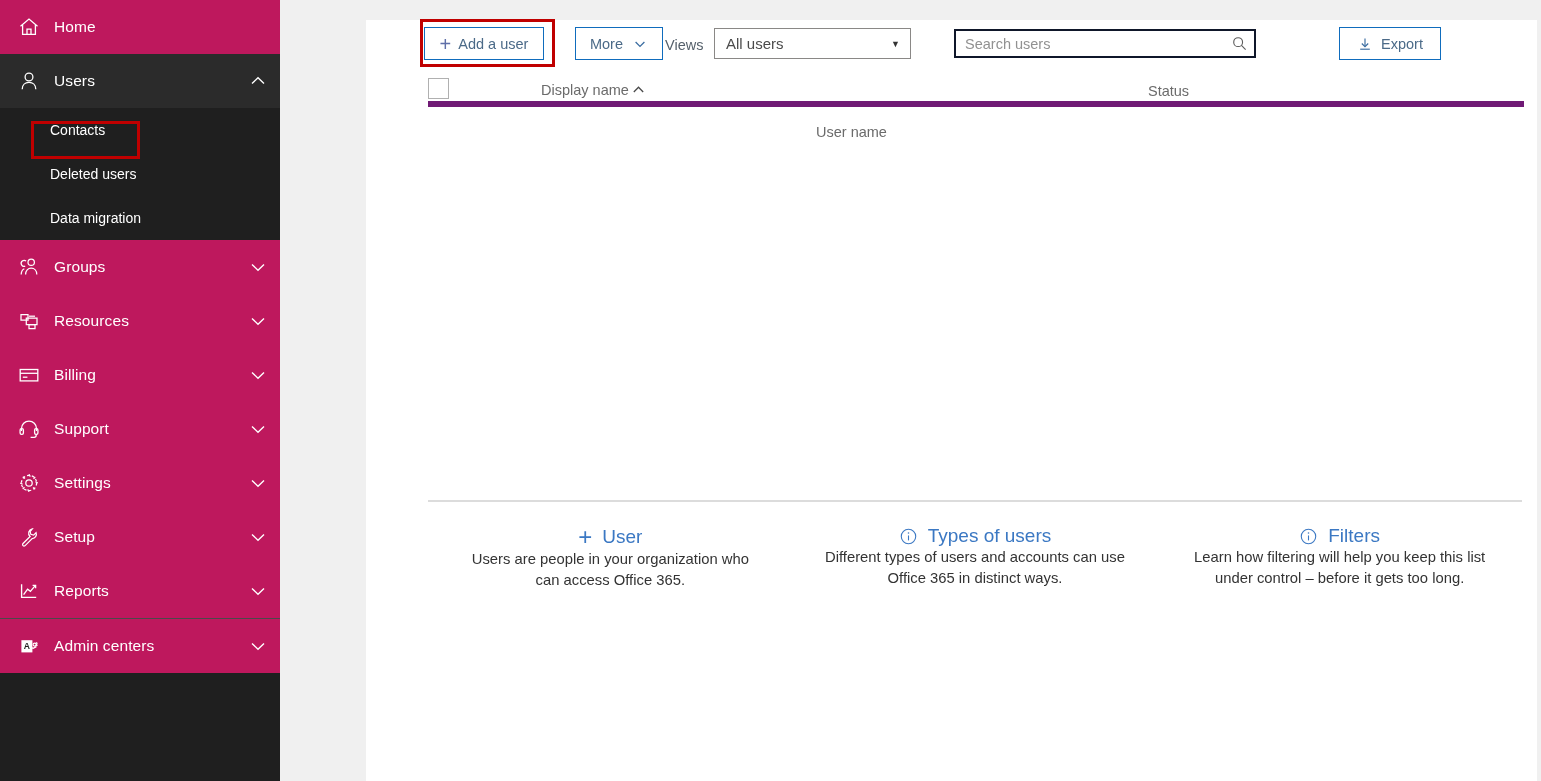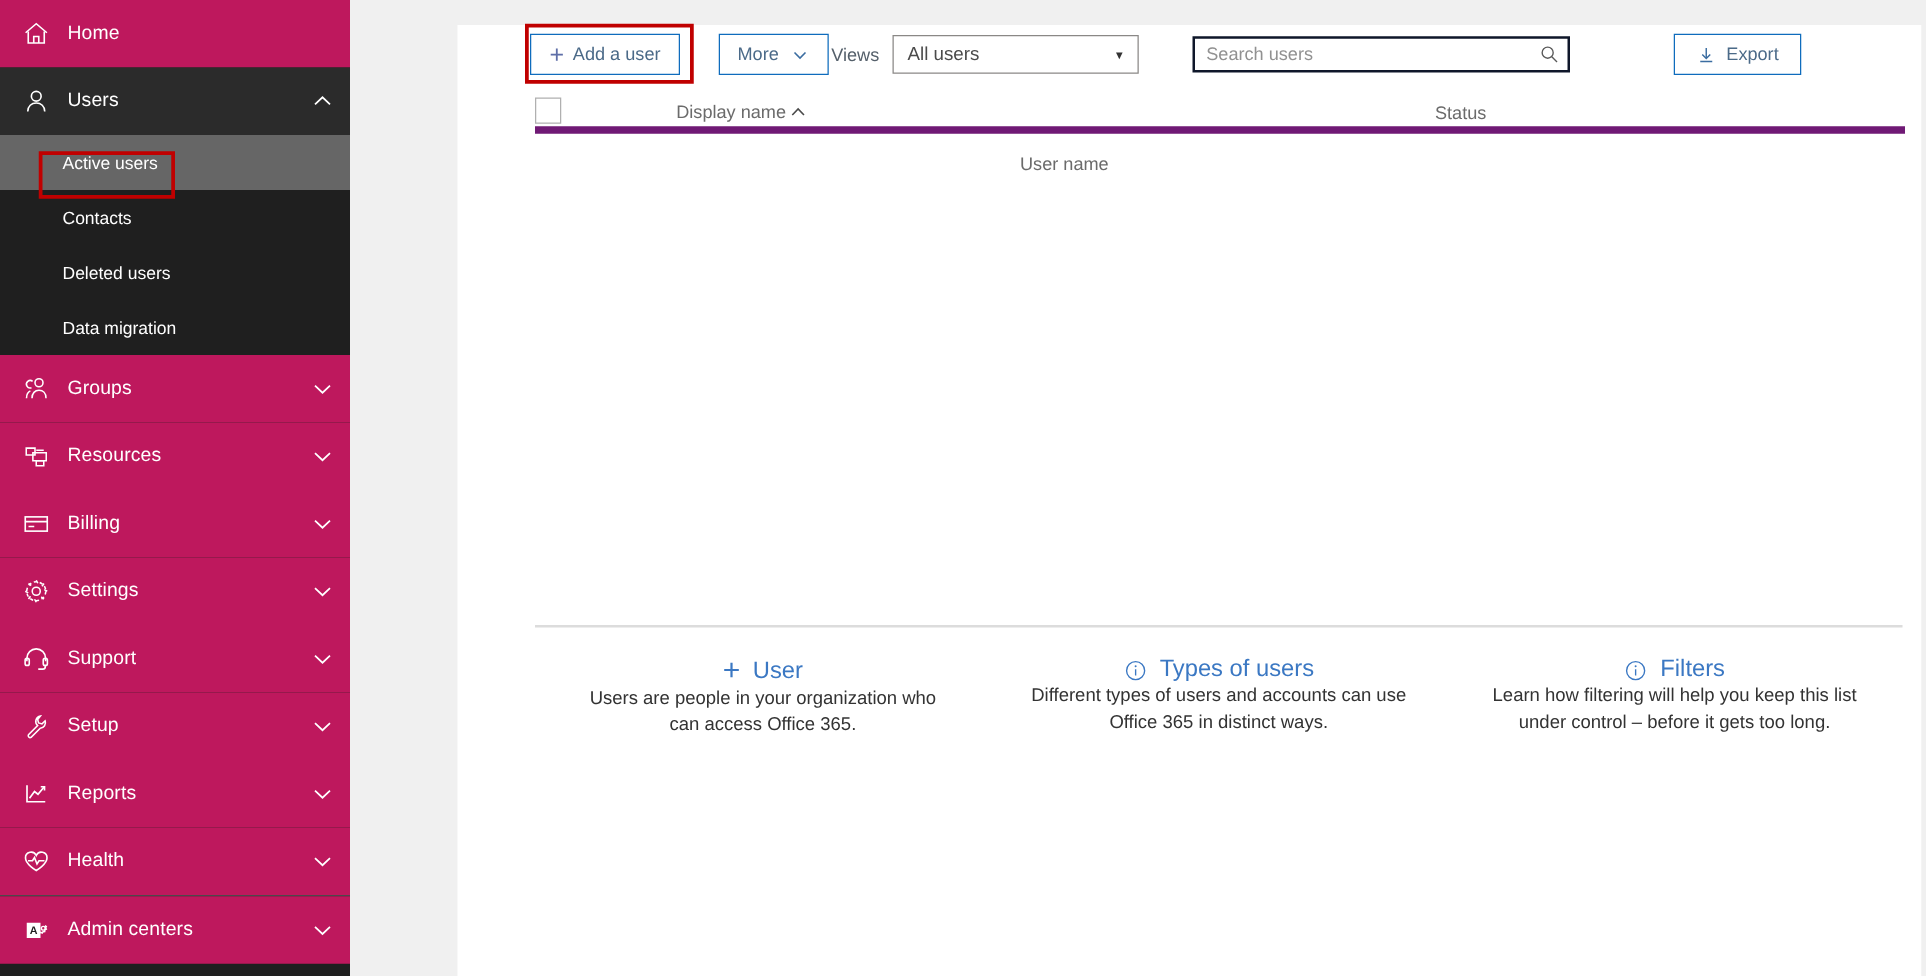--- a/index.html
+++ b/index.html
@@ -297,23 +297,20 @@
         </svg>
       </span>
       <span class="nav-label">Users</span>
       <span class="nav-chevron">
         <svg width="20" height="20" viewBox="0 0 20 20" fill="none" stroke="#ffffff" stroke-width="1.4">
           <path d="M4 12.5 L10 6.8 L16 12.5"></path>
         </svg>
       </span>
     </div>
 
-    <div class="sub-row selected">
-      <span class="sub-label">Active users</span>
-    </div>
     <div class="sub-row">
       <span class="sub-label">Contacts</span>
     </div>
     <div class="sub-row">
       <span class="sub-label">Deleted users</span>
     </div>
     <div class="sub-row">
       <span class="sub-label">Data migration</span>
     </div>
 
@@ -362,55 +359,55 @@
       <span class="nav-label">Billing</span>
       <span class="nav-chevron">
         <svg width="20" height="20" viewBox="0 0 20 20" fill="none" stroke="#ffffff" stroke-width="1.4">
           <path d="M4 7.5 L10 13.2 L16 7.5"></path>
         </svg>
       </span>
     </div>
 
     <div class="nav-row level1">
       <span class="nav-icon">
+        <svg width="24" height="24" viewBox="0 0 24 24" fill="none" stroke="#ffffff" stroke-width="1.3">
+          <path d="M4.5 14 V11.6 A7.5 7.5 0 0 1 19.5 11.6 V14"></path>
+          <rect x="3.1" y="11.7" width="3.3" height="5.6" rx="1.4"></rect>
+          <rect x="17.6" y="11.7" width="3.3" height="5.6" rx="1.4"></rect>
+          <path d="M19.2 17.3 V18.3 A2 2 0 0 1 17.2 20.3 H13.6"></path>
+        </svg>
+      </span>
+      <span class="nav-label">Support</span>
+      <span class="nav-chevron">
+        <svg width="20" height="20" viewBox="0 0 20 20" fill="none" stroke="#ffffff" stroke-width="1.4">
+          <path d="M4 7.5 L10 13.2 L16 7.5"></path>
+        </svg>
+      </span>
+    </div>
+
+    <div class="nav-row level1">
+      <span class="nav-icon">
         <svg width="24" height="24" viewBox="0 0 24 24" fill="none" stroke="#ffffff" stroke-width="1.25">
           <circle cx="12" cy="12" r="3.2"></circle>
           <path d="M12 3.2 L13.3 5.6 M12 20.8 L10.7 18.4 M20.8 12 L18.4 10.7 M3.2 12 L5.6 13.3
                    M18.2 5.8 L16.6 8 M5.8 18.2 L7.4 16 M18.2 18.2 L16 16.6 M5.8 5.8 L8 7.4"></path>
           <circle cx="12" cy="12" r="7.6" stroke-dasharray="2.6 2.2"></circle>
         </svg>
       </span>
       <span class="nav-label">Settings</span>
       <span class="nav-chevron">
         <svg width="20" height="20" viewBox="0 0 20 20" fill="none" stroke="#ffffff" stroke-width="1.4">
           <path d="M4 7.5 L10 13.2 L16 7.5"></path>
         </svg>
       </span>
     </div>
 
     <div class="nav-row level1">
       <span class="nav-icon">
         <svg width="24" height="24" viewBox="0 0 24 24" fill="none" stroke="#ffffff" stroke-width="1.3">
-          <path d="M4.5 14 V11.6 A7.5 7.5 0 0 1 19.5 11.6 V14"></path>
-          <rect x="3.1" y="11.7" width="3.3" height="5.6" rx="1.4"></rect>
-          <rect x="17.6" y="11.7" width="3.3" height="5.6" rx="1.4"></rect>
-          <path d="M19.2 17.3 V18.3 A2 2 0 0 1 17.2 20.3 H13.6"></path>
-        </svg>
-      </span>
-      <span class="nav-label">Support</span>
-      <span class="nav-chevron">
-        <svg width="20" height="20" viewBox="0 0 20 20" fill="none" stroke="#ffffff" stroke-width="1.4">
-          <path d="M4 7.5 L10 13.2 L16 7.5"></path>
-        </svg>
-      </span>
-    </div>
-
-    <div class="nav-row level1">
-      <span class="nav-icon">
-        <svg width="24" height="24" viewBox="0 0 24 24" fill="none" stroke="#ffffff" stroke-width="1.3">
           <path d="M15.4 4.4 A4.6 4.6 0 0 0 13.1 12.4 L5.4 20.1 A1.6 1.6 0 0 0 7.6 22.3 L15.3 14.6
                    A4.6 4.6 0 0 0 19.4 8.4 L16.8 11 L13.9 10.2 L13.1 7.3 Z" transform="translate(0,-1.2) scale(0.95) translate(0.7,0.9)"></path>
         </svg>
       </span>
       <span class="nav-label">Setup</span>
       <span class="nav-chevron">
         <svg width="20" height="20" viewBox="0 0 20 20" fill="none" stroke="#ffffff" stroke-width="1.4">
           <path d="M4 7.5 L10 13.2 L16 7.5"></path>
         </svg>
       </span>
@@ -425,35 +422,20 @@
         </svg>
       </span>
       <span class="nav-label">Reports</span>
       <span class="nav-chevron">
         <svg width="20" height="20" viewBox="0 0 20 20" fill="none" stroke="#ffffff" stroke-width="1.4">
           <path d="M4 7.5 L10 13.2 L16 7.5"></path>
         </svg>
       </span>
     </div>
 
-    <div class="nav-row level1">
-      <span class="nav-icon">
-        <svg width="24" height="24" viewBox="0 0 24 24" fill="none" stroke="#ffffff" stroke-width="1.3">
-          <path d="M12 19.4 C12 19.4 3.4 14.4 3.4 9.4 A4.5 4.5 0 0 1 12 7.4 A4.5 4.5 0 0 1 20.6 9.4
-                   C20.6 14.4 12 19.4 12 19.4 Z"></path>
-          <path d="M5.4 11.6 H9 L10.6 9 L12.6 14.2 L14.2 11.6 H18.6"></path>
-        </svg>
-      </span>
-      <span class="nav-label">Health</span>
-      <span class="nav-chevron">
-        <svg width="20" height="20" viewBox="0 0 20 20" fill="none" stroke="#ffffff" stroke-width="1.4">
-          <path d="M4 7.5 L10 13.2 L16 7.5"></path>
-        </svg>
-      </span>
-    </div>
 
     <div class="nav-divider"></div>
 
     <div class="nav-row level1">
       <span class="nav-icon">
         <svg width="24" height="24" viewBox="0 0 24 24">
           <rect x="4.4" y="6.2" width="11" height="12.2" fill="#ffffff"></rect>
           <text x="9.9" y="15.4" font-family="Liberation Sans, sans-serif" font-size="8.6" font-weight="bold" fill="#1f1f1f" text-anchor="middle">A</text>
           <path d="M18.2 8.2 l1.1 .6 -.5 1 .5 1 -1.1 .6 -.1 1.2 -1.2 .1 -.7 1 -1.1 -.5 -1.1 .5 -.7 -1" fill="none" stroke="#ffffff" stroke-width="1.15" transform="translate(0.6,0.4) scale(1.05) translate(-0.8,-0.4)"></path>
           <circle cx="17.6" cy="10.6" r="1.5" fill="none" stroke="#ffffff" stroke-width="1.1"></circle>

